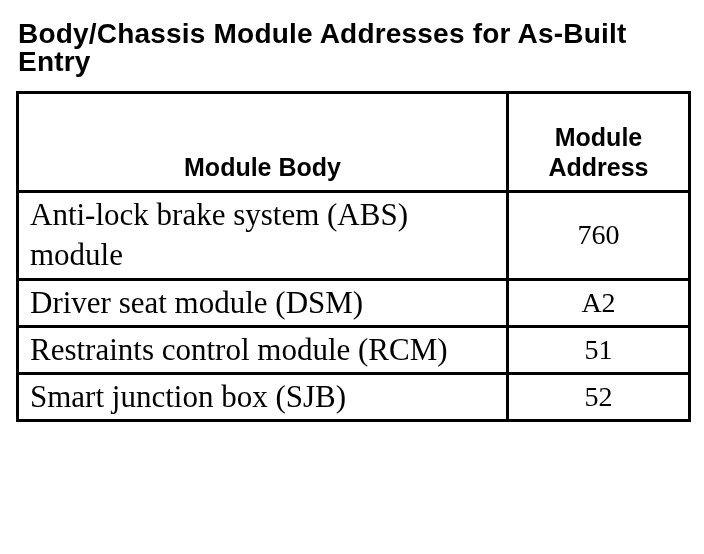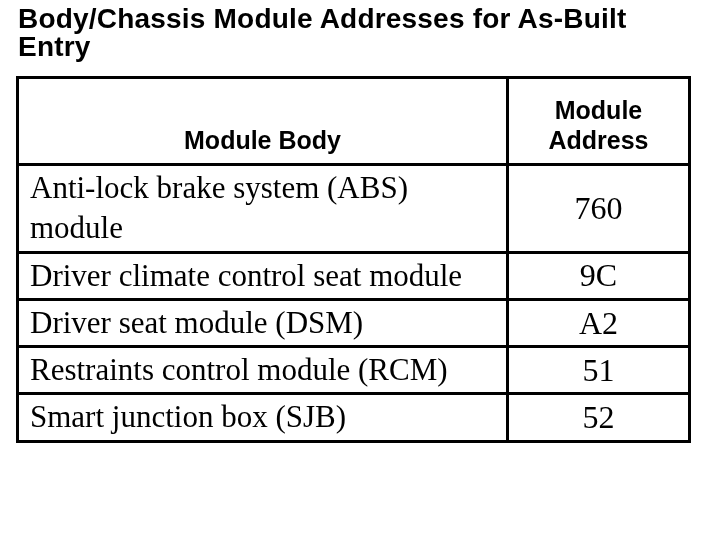--- a/index.html
+++ b/index.html
@@ -12,21 +12,21 @@
     height: 554px;
     overflow: hidden;
     color: #000000;
   }
   .page-title {
     font-family: "Liberation Sans", sans-serif;
     font-weight: bold;
     font-size: 28px;
     line-height: 28px;
     letter-spacing: 0.2px;
-    margin: 5px 30px 0 18px;
+    margin: 20px 30px 0 18px;
     max-width: 650px;
   }
   table.module-table {
     border-collapse: collapse;
     margin: 15px 0 0 16px;
     width: 672px;
     table-layout: fixed;
     background: #ffffff;
   }
   table.module-table th,
@@ -36,34 +36,34 @@
   col.col-name    { width: 490px; }
   col.col-address { width: 182px; }
   th.header-cell {
     font-family: "Liberation Sans", sans-serif;
     font-weight: bold;
     font-size: 25px;
     line-height: 1.2;
     text-align: center;
     vertical-align: bottom;
     height: 68px;
-    padding: 8px 10px 8px 10px;
+    padding: 20px 10px 8px 10px;
   }
   td.name-cell {
     font-family: "Liberation Serif", serif;
     font-size: 31px;
     line-height: 1.3;
     text-align: left;
     vertical-align: middle;
     height: 39px;
     padding: 2px 34px 2px 11px;
   }
   td.address-cell {
     font-family: "Liberation Serif", serif;
-    font-size: 32px;
+    font-size: 28px;
     text-align: center;
     vertical-align: middle;
     height: 39px;
     padding: 2px 4px;
   }
   td.address-cell.va-top {
     vertical-align: top;
     padding-top: 6px;
   }
 </style>
@@ -82,24 +82,20 @@
       <th class="header-cell">Module Body</th>
       <th class="header-cell">Module Address</th>
     </tr>
   </thead>
   <tbody>
     <tr>
       <td class="name-cell">Anti-lock brake system (ABS) module</td>
       <td class="address-cell">760</td>
     </tr>
     <tr>
-      <td class="name-cell">Driver climate control seat module</td>
-      <td class="address-cell">9C</td>
-    </tr>
-    <tr>
       <td class="name-cell">Driver seat module (DSM)</td>
       <td class="address-cell">A2</td>
     </tr>
     <tr>
       <td class="name-cell">Restraints control module (RCM)</td>
       <td class="address-cell">51</td>
     </tr>
     <tr>
       <td class="name-cell">Smart junction box (SJB)</td>
       <td class="address-cell">52</td>

